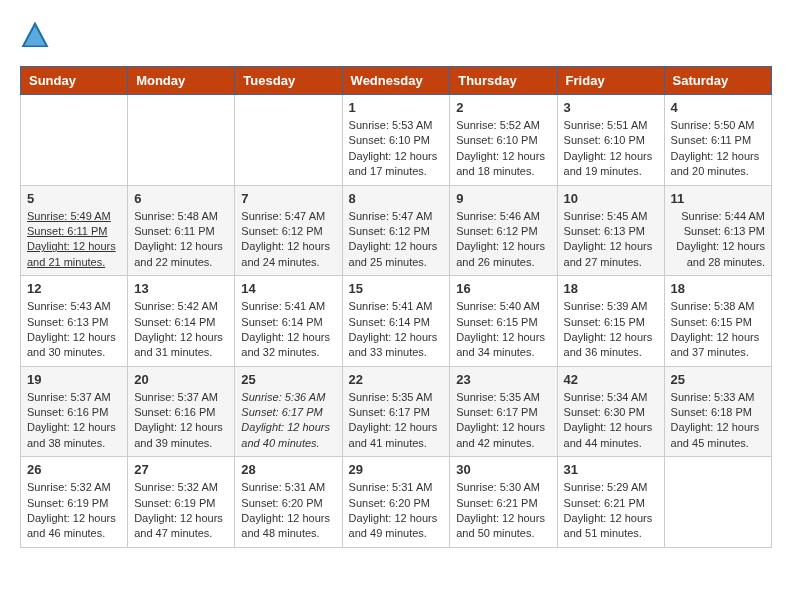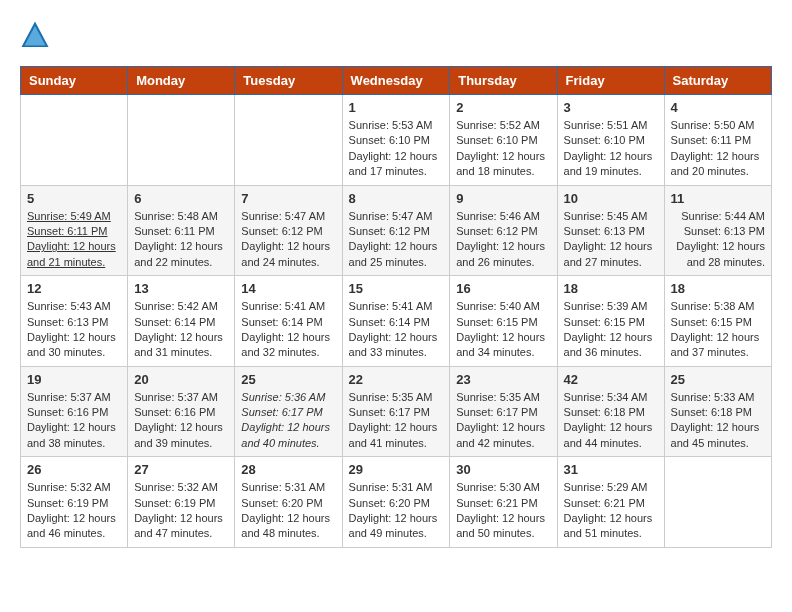--- a/index.html
+++ b/index.html
@@ -293,21 +293,21 @@
         <td>
           <span class="day-number">23</span>
           <div class="day-info" style="white-space: pre-line;">Sunrise: 5:35 AM
 Sunset: 6:17 PM
 Daylight: 12 hours
 and 42 minutes.</div>
         </td>
         <td>
           <span class="day-number">42</span>
           <div class="day-info" style="white-space: pre-line;">Sunrise: 5:34 AM
-Sunset: 6:18 PM
+Sunset: 6:30 PM
 Daylight: 12 hours
 and 44 minutes.</div>
         </td>
         <td>
           <span class="day-number">25</span>
           <div class="day-info" style="white-space: pre-line;">Sunrise: 5:33 AM
 Sunset: 6:18 PM
 Daylight: 12 hours
 and 45 minutes.</div>
         </td>

